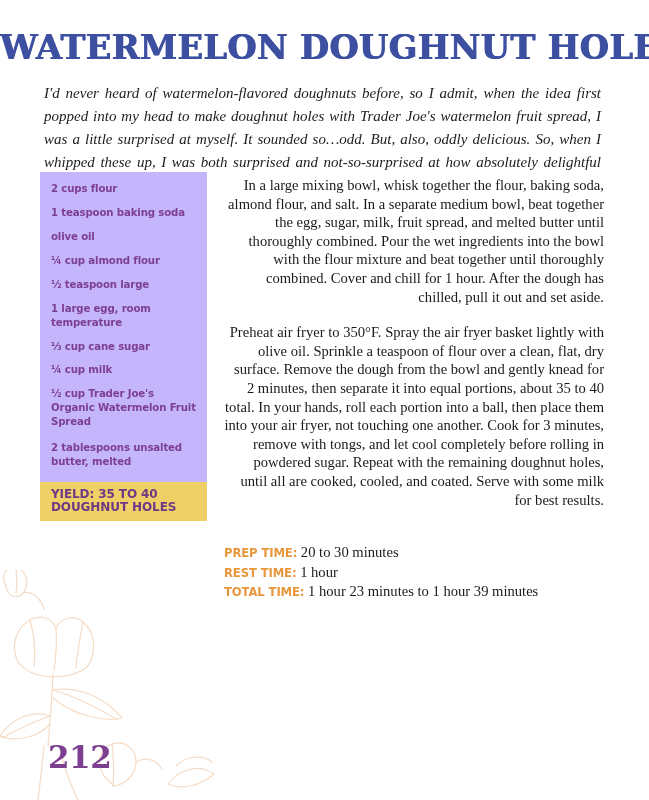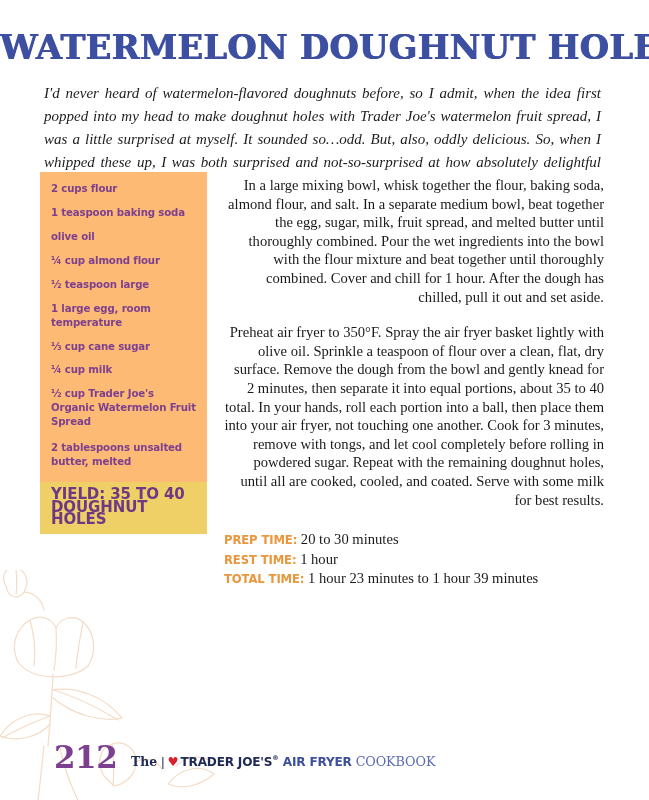--- a/index.html
+++ b/index.html
@@ -72,21 +72,21 @@
     text-justify: inter-word;
     z-index: 2;
   }
 
   
   .ingredients-panel {
     position: absolute;
     left: 40px;
     top: 172px;
     width: 167px;
-    background: #fdba74;
+    background: #c4b5fd;
     z-index: 2;
     padding: 10px 0 0 0;
     box-sizing: border-box;
   }
   .ingredient-list {
     list-style: none;
     margin: 0;
     padding: 0 10px 10px 11px;
   }
   .ingredient-item {
@@ -98,21 +98,21 @@
     margin: 0 0 10.4px 0;
     letter-spacing: -0.15px;
   }
   .ingredient-item:last-child { margin-bottom: 4px; margin-top: 13px; }
 
   .yield-banner {
     background: #efd066;
     padding: 6px 11px 8px 11px;
     font-family: "DejaVu Sans", sans-serif;
     font-weight: 700;
-    font-size: 15px;
+    font-size: 12px;
     line-height: 12.4px;
     letter-spacing: -0.1px;
     color: #6e3885;
     text-transform: uppercase;
   }
 
   
   .instructions {
     position: absolute;
     left: 224px;
@@ -124,21 +124,21 @@
     font-family: "Liberation Serif", serif;
     font-size: 14.6px;
     line-height: 18.6px;
     color: #1a1a1a;
     margin: 0 0 17px 0;
     text-align: right;
   }
 
   
   .times {
-    margin-top: 21px;
+    margin-top: 34px;
   }
   .time-row {
     font-family: "Liberation Serif", serif;
     font-size: 14.6px;
     line-height: 18.6px;
     color: #1a1a1a;
   }
   .time-label {
     font-family: "DejaVu Sans", sans-serif;
     font-weight: 700;
@@ -152,21 +152,21 @@
   .footer {
     position: absolute;
     left: 0;
     top: 742px;
     width: 649px;
     height: 45px;
     z-index: 3;
   }
   .page-number {
     position: absolute;
-    left: 54px;
+    left: 48px;
     top: 0px;
     font-family: "DejaVu Serif", serif;
     font-weight: 700;
     font-size: 31px;
     color: #7d3f8f;
     letter-spacing: -0.5px;
     line-height: 1;
   }
   .footer-brand {
     position: absolute;
@@ -304,18 +304,15 @@
       </div>
       <div class="time-row">
         <span class="time-label">TOTAL TIME:</span>
         <span>1 hour 23 minutes to 1 hour 39 minutes</span>
       </div>
     </div>
   </div>
 
   <div class="footer">
     <div class="page-number">212</div>
-    <div class="footer-brand">
-      <span class="fb-the">The</span><span class="fb-bar">|</span><span class="fb-heart">♥</span><span class="fb-tj">TRADER JOE'S</span><span class="fb-reg">®</span><span class="fb-af">AIR FRYER</span><span class="fb-cb">COOKBOOK</span>
-    </div>
   </div>
 
 </div>
 
 </body></html>

